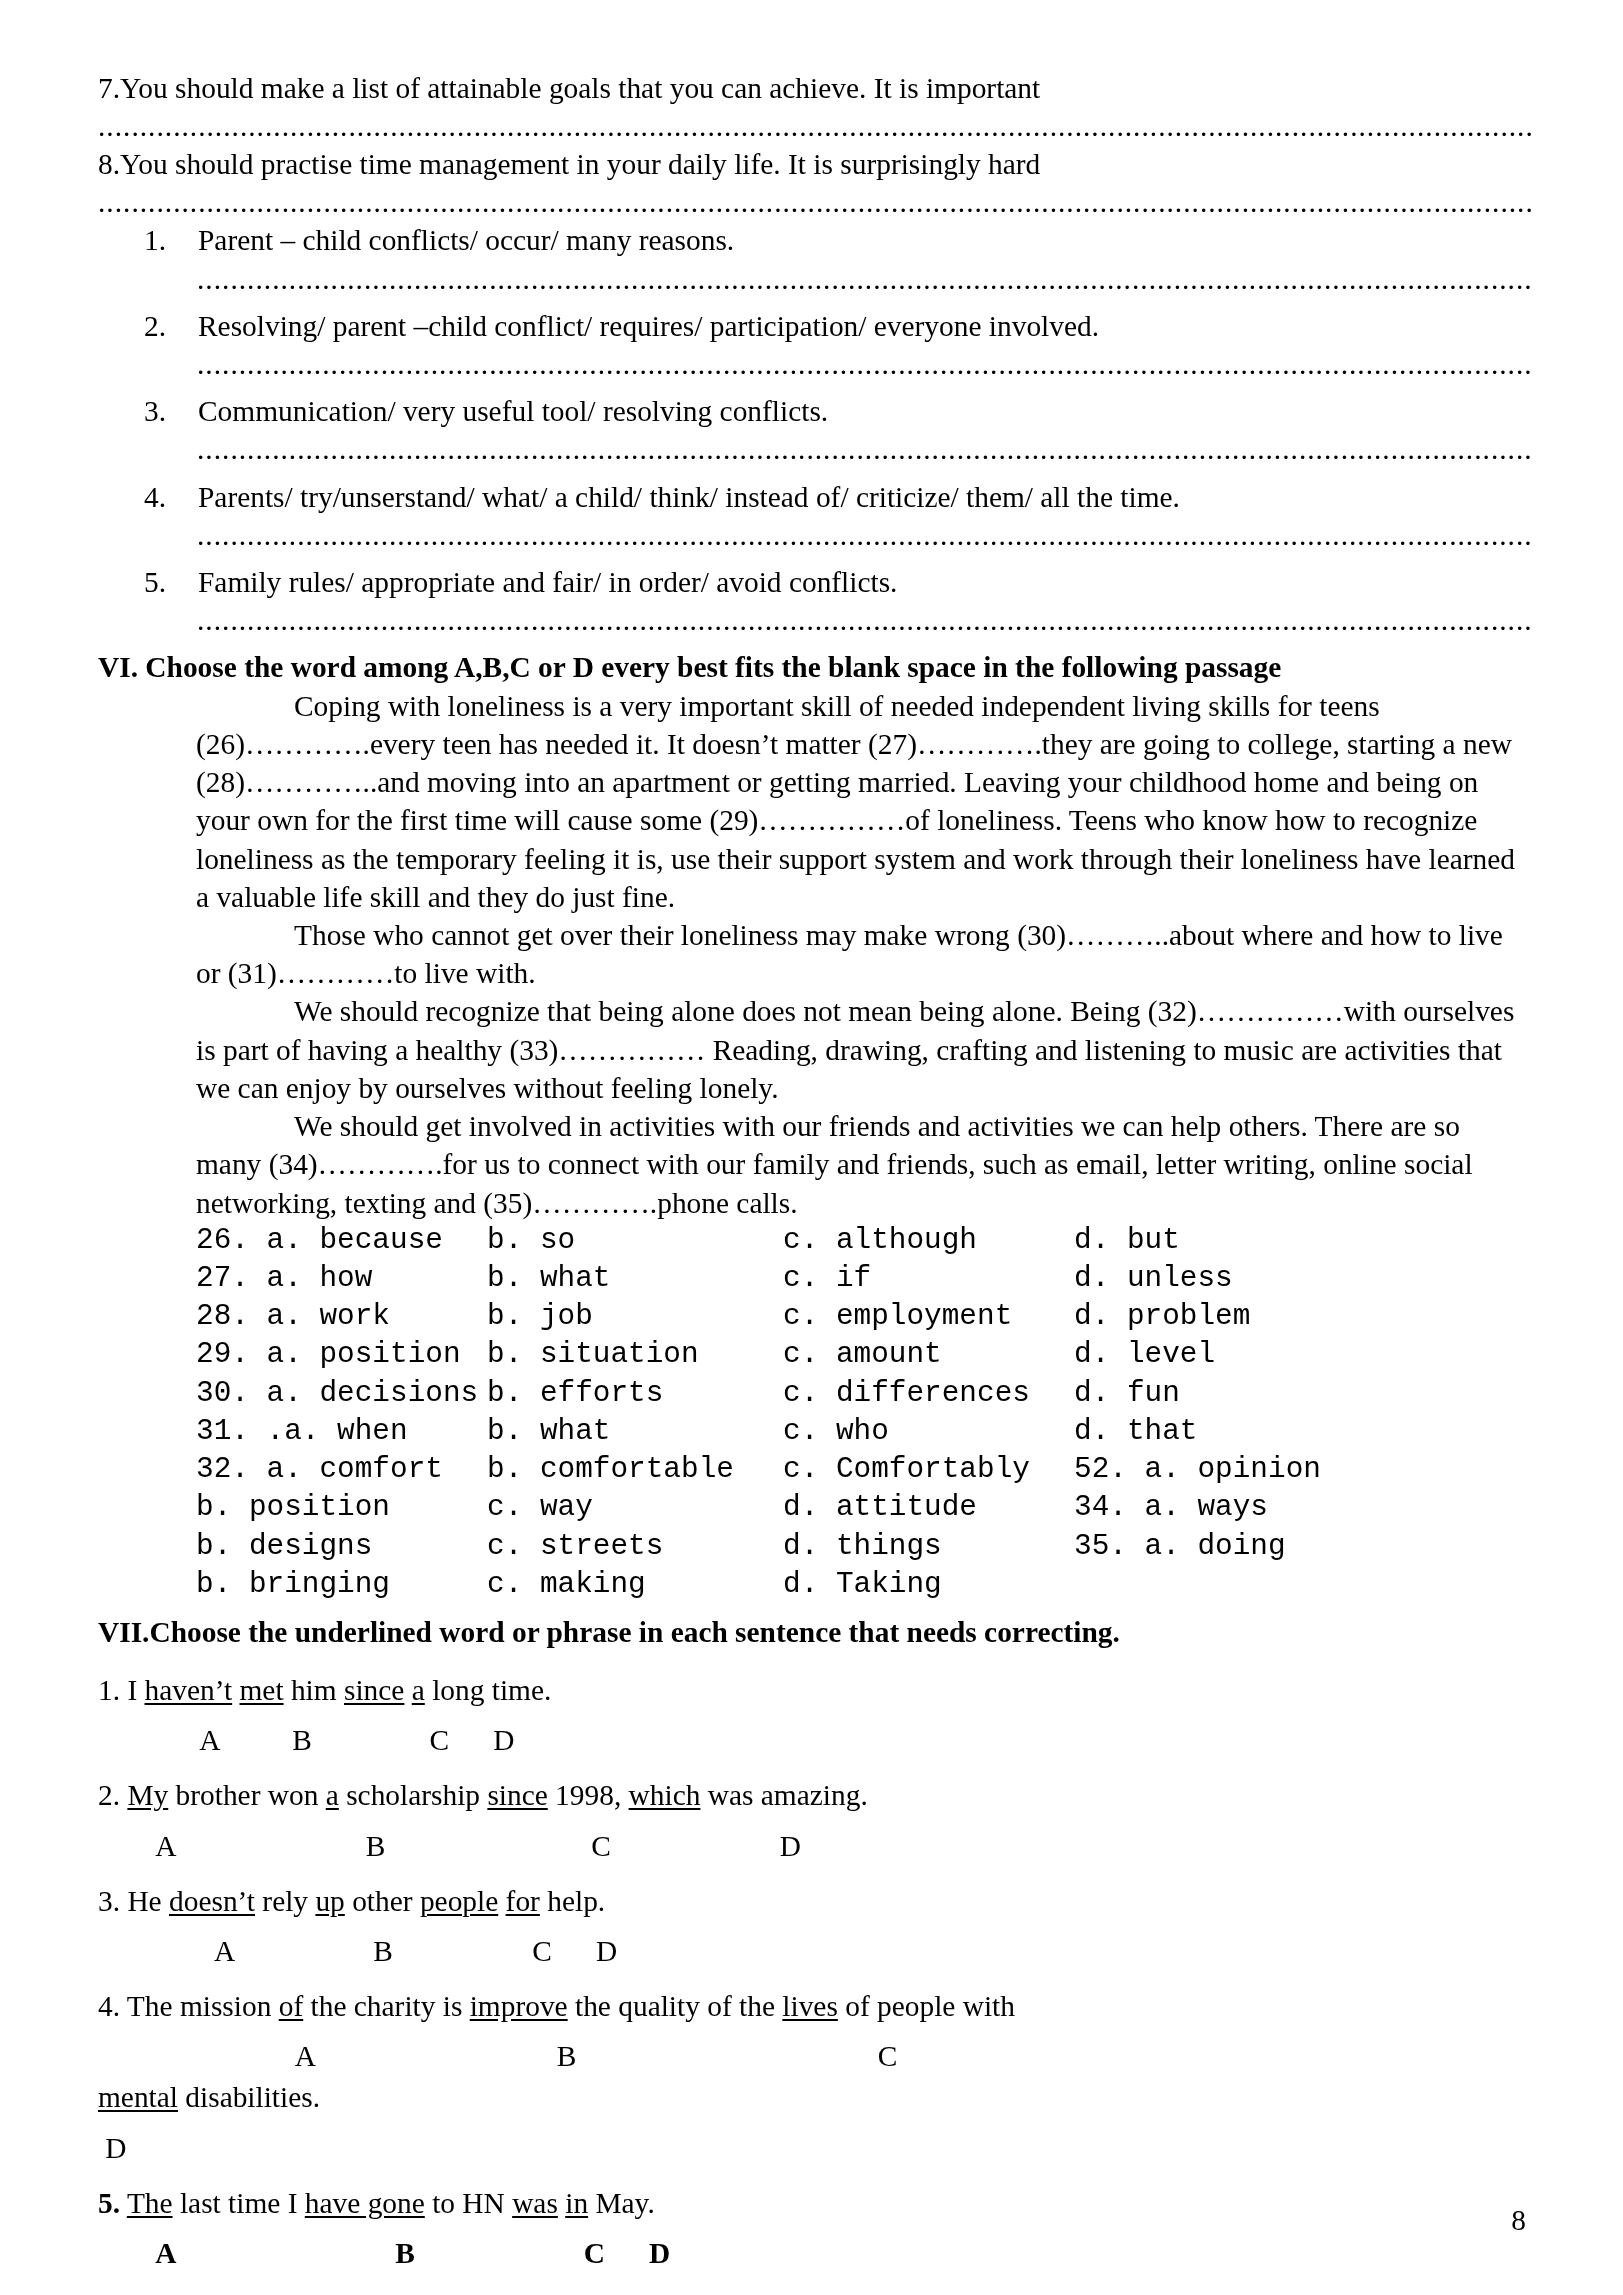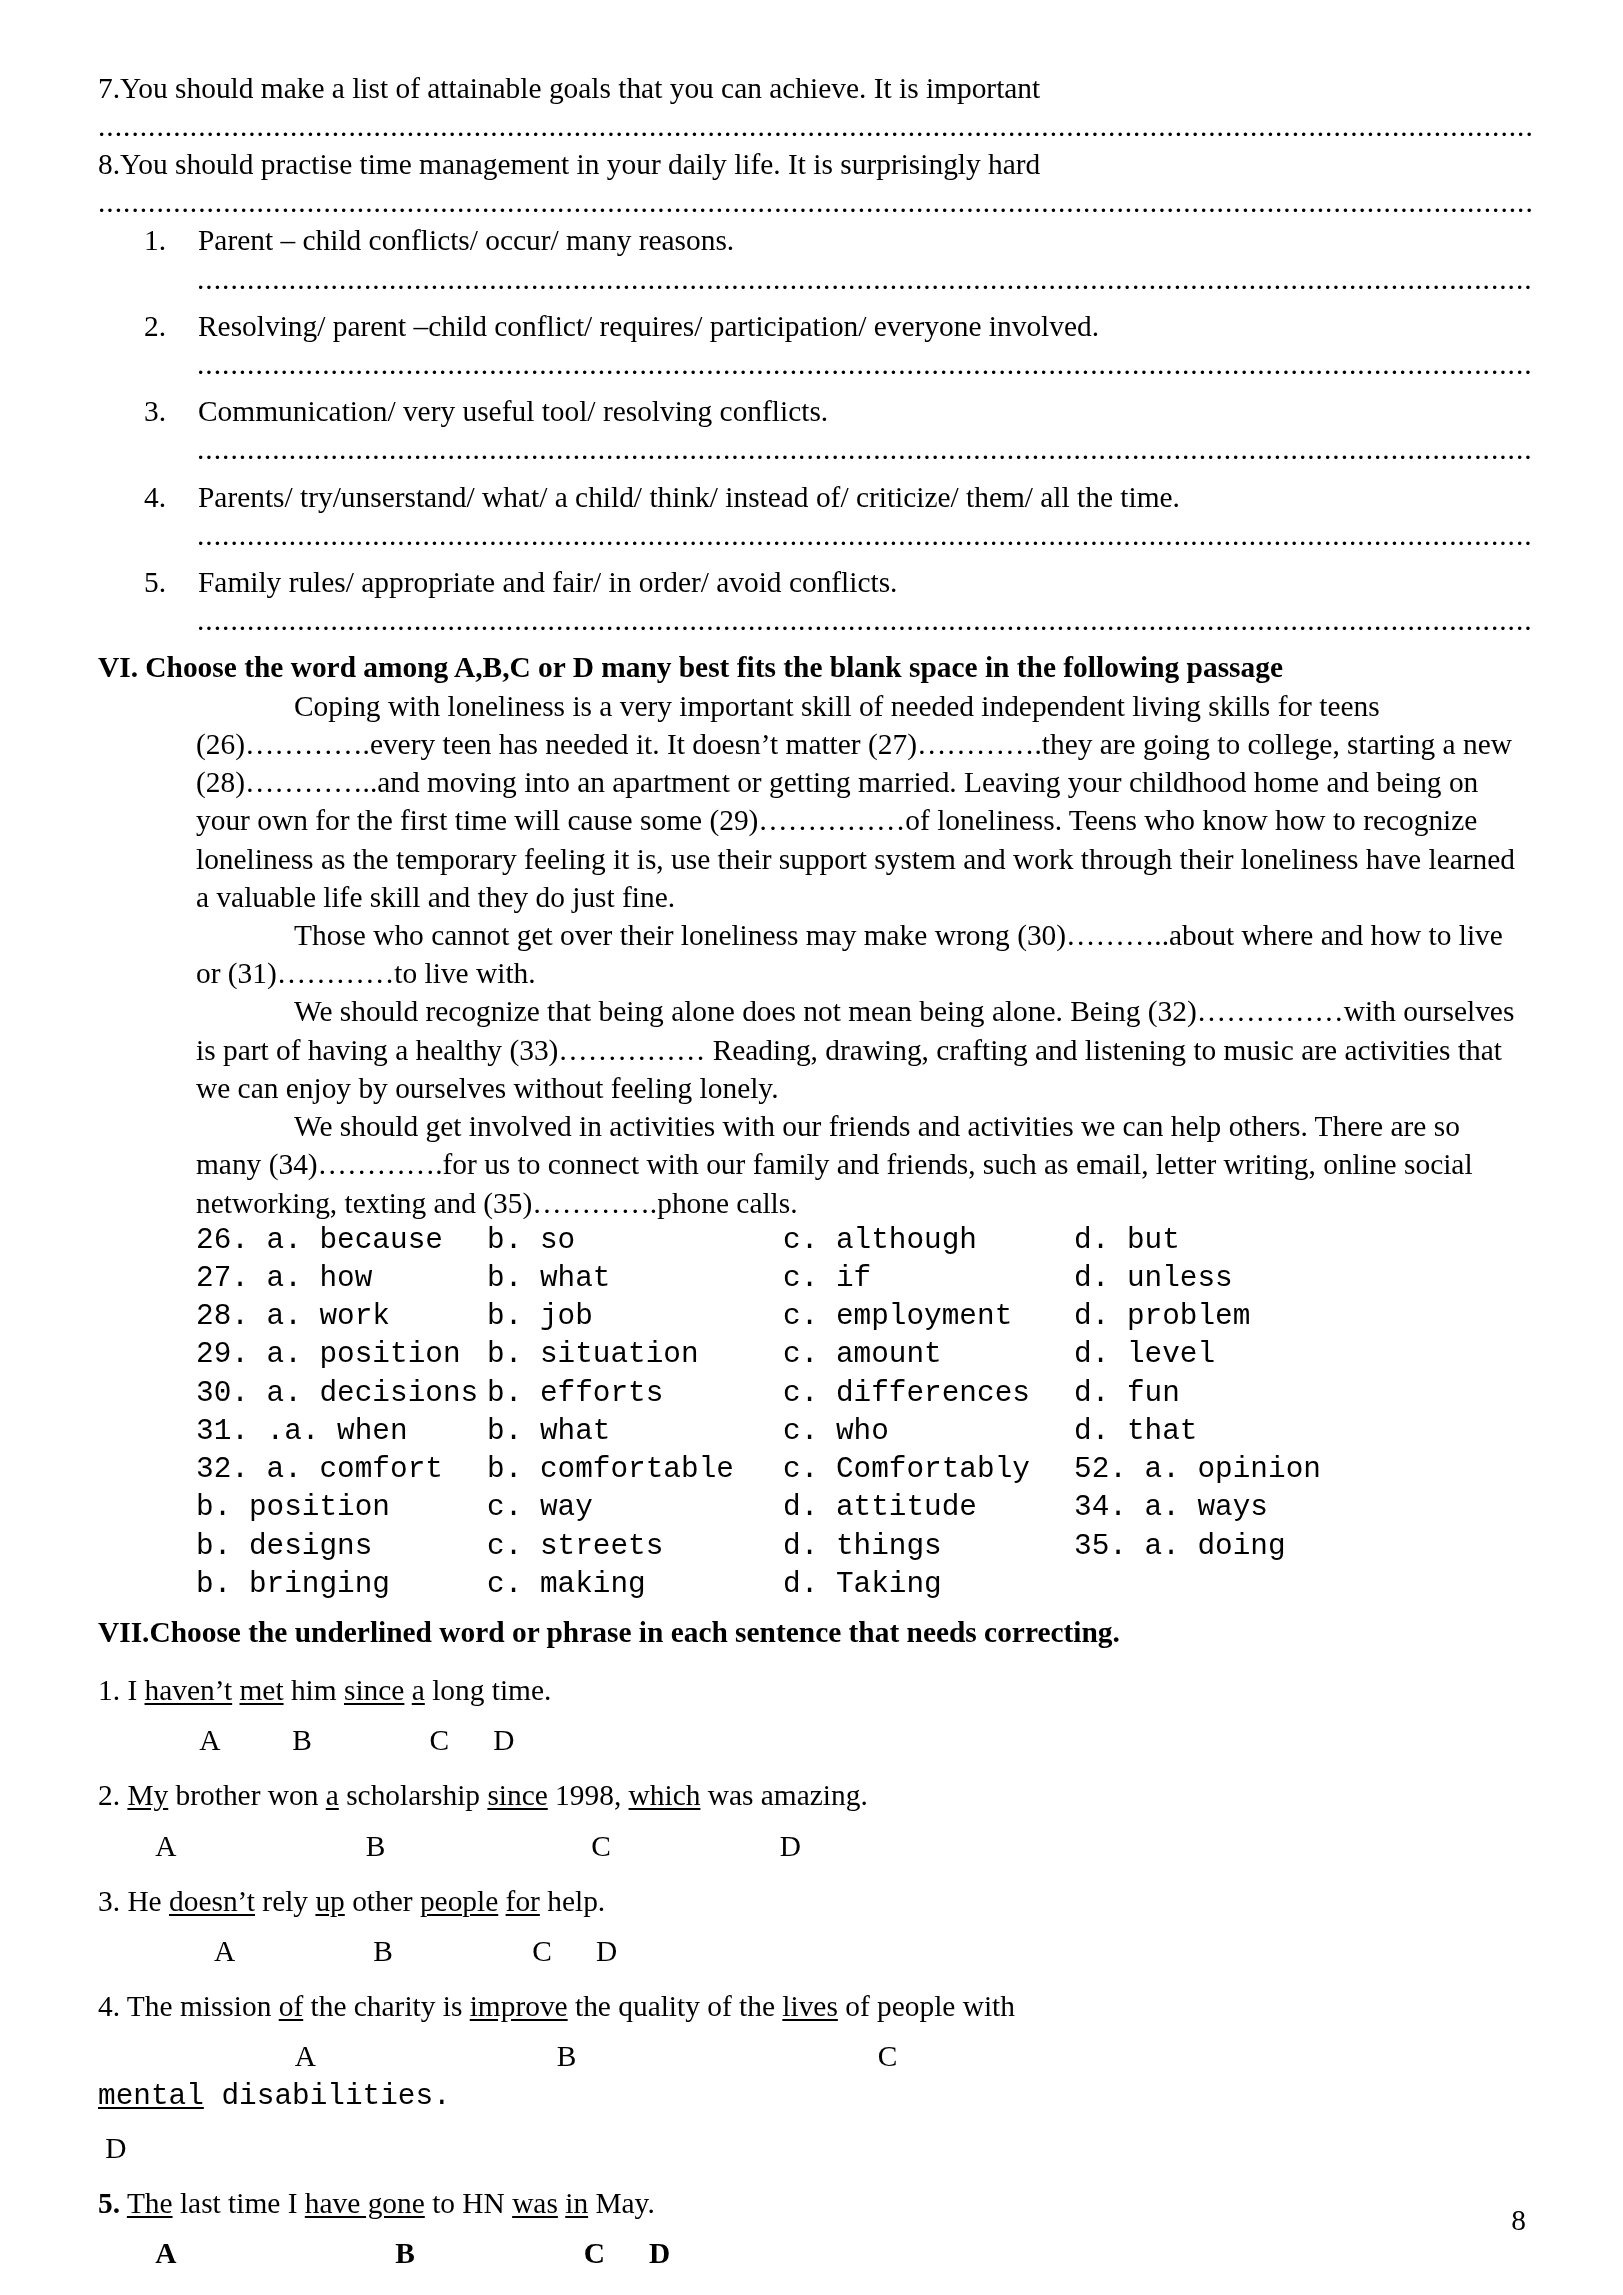--- a/index.html
+++ b/index.html
@@ -34,21 +34,21 @@
   .v4-dot { margin-left: 99px; margin-bottom: 9.2px; }
   .passage { margin-left: 98px; }
   .passage p { text-indent: 98px; margin: 0; }
   .options {
     margin-left: 98px;
     display: grid;
     grid-template-columns: 291px 296px 291px auto;
     font-family: Liberation Mono, monospace;
   }
   .sent { margin-top: 17px; }
-  .sent.cont { margin-top: 2.6px; font-family: Liberation Mono, monospace; }
+  .sent.cont { margin-top: 2.6px; }
   .u { text-decoration: underline; text-underline-offset: 3.3px; }
   .b { font-weight: bold; }
   .letters { white-space: pre; margin-top: 12px; }
   .page-number {
     position: absolute;
     right: 97px;
     bottom: 56px;
   }
 </style>
 </head>
@@ -84,21 +84,21 @@
         <span class="v4-text">Parents/ try/unserstand/ what/ a child/ think/ instead of/ criticize/ them/ all the time.</span>
       </div>
       <div class="dotline v4-dot">....................................................................................................................................................................................................................................................................................................................................................................................................................................</div>
       <div class="v4-item">
         <span class="v4-num">5.</span>
         <span class="v4-text">Family rules/ appropriate and fair/ in order/ avoid conflicts.</span>
       </div>
       <div class="dotline v4-dot">....................................................................................................................................................................................................................................................................................................................................................................................................................................</div>
     </div>
 
-  <h2 class="title vi-title">VI. Choose the word among A,B,C or D many best fits the blank space in the following passage</h2>
+  <h2 class="title vi-title">VI. Choose the word among A,B,C or D every best fits the blank space in the following passage</h2>
   <div class="passage">
       <p>Coping with loneliness is a very important skill of needed independent living skills for teens (26)………….every teen has needed it. It doesn’t matter (27)………….they are going to college, starting a new (28)…………..and moving into an apartment or getting married. Leaving your childhood home and being on your own for the first time will cause some (29)……………of loneliness. Teens who know how to recognize loneliness as the temporary feeling it is, use their support system and work through their loneliness have learned a valuable life skill and they do just fine.</p>
       <p>Those who cannot get over their loneliness may make wrong (30)………..about where and how to live or (31)…………to live with.</p>
       <p>We should recognize that being alone does not mean being alone. Being (32)……………with ourselves is part of having a healthy (33)…………… Reading, drawing, crafting and listening to music are activities that we can enjoy by ourselves without feeling lonely.</p>
       <p>We should get involved in activities with our friends and activities we can help others. There are so many (34)………….for us to connect with our family and friends, such as email, letter writing, online social networking, texting and (35)………….phone calls.</p>
     </div>
   <div class="options">
       <div class="opt-cell">26. a. because</div>
       <div class="opt-cell">b. so</div>
       <div class="opt-cell">c. although</div>

